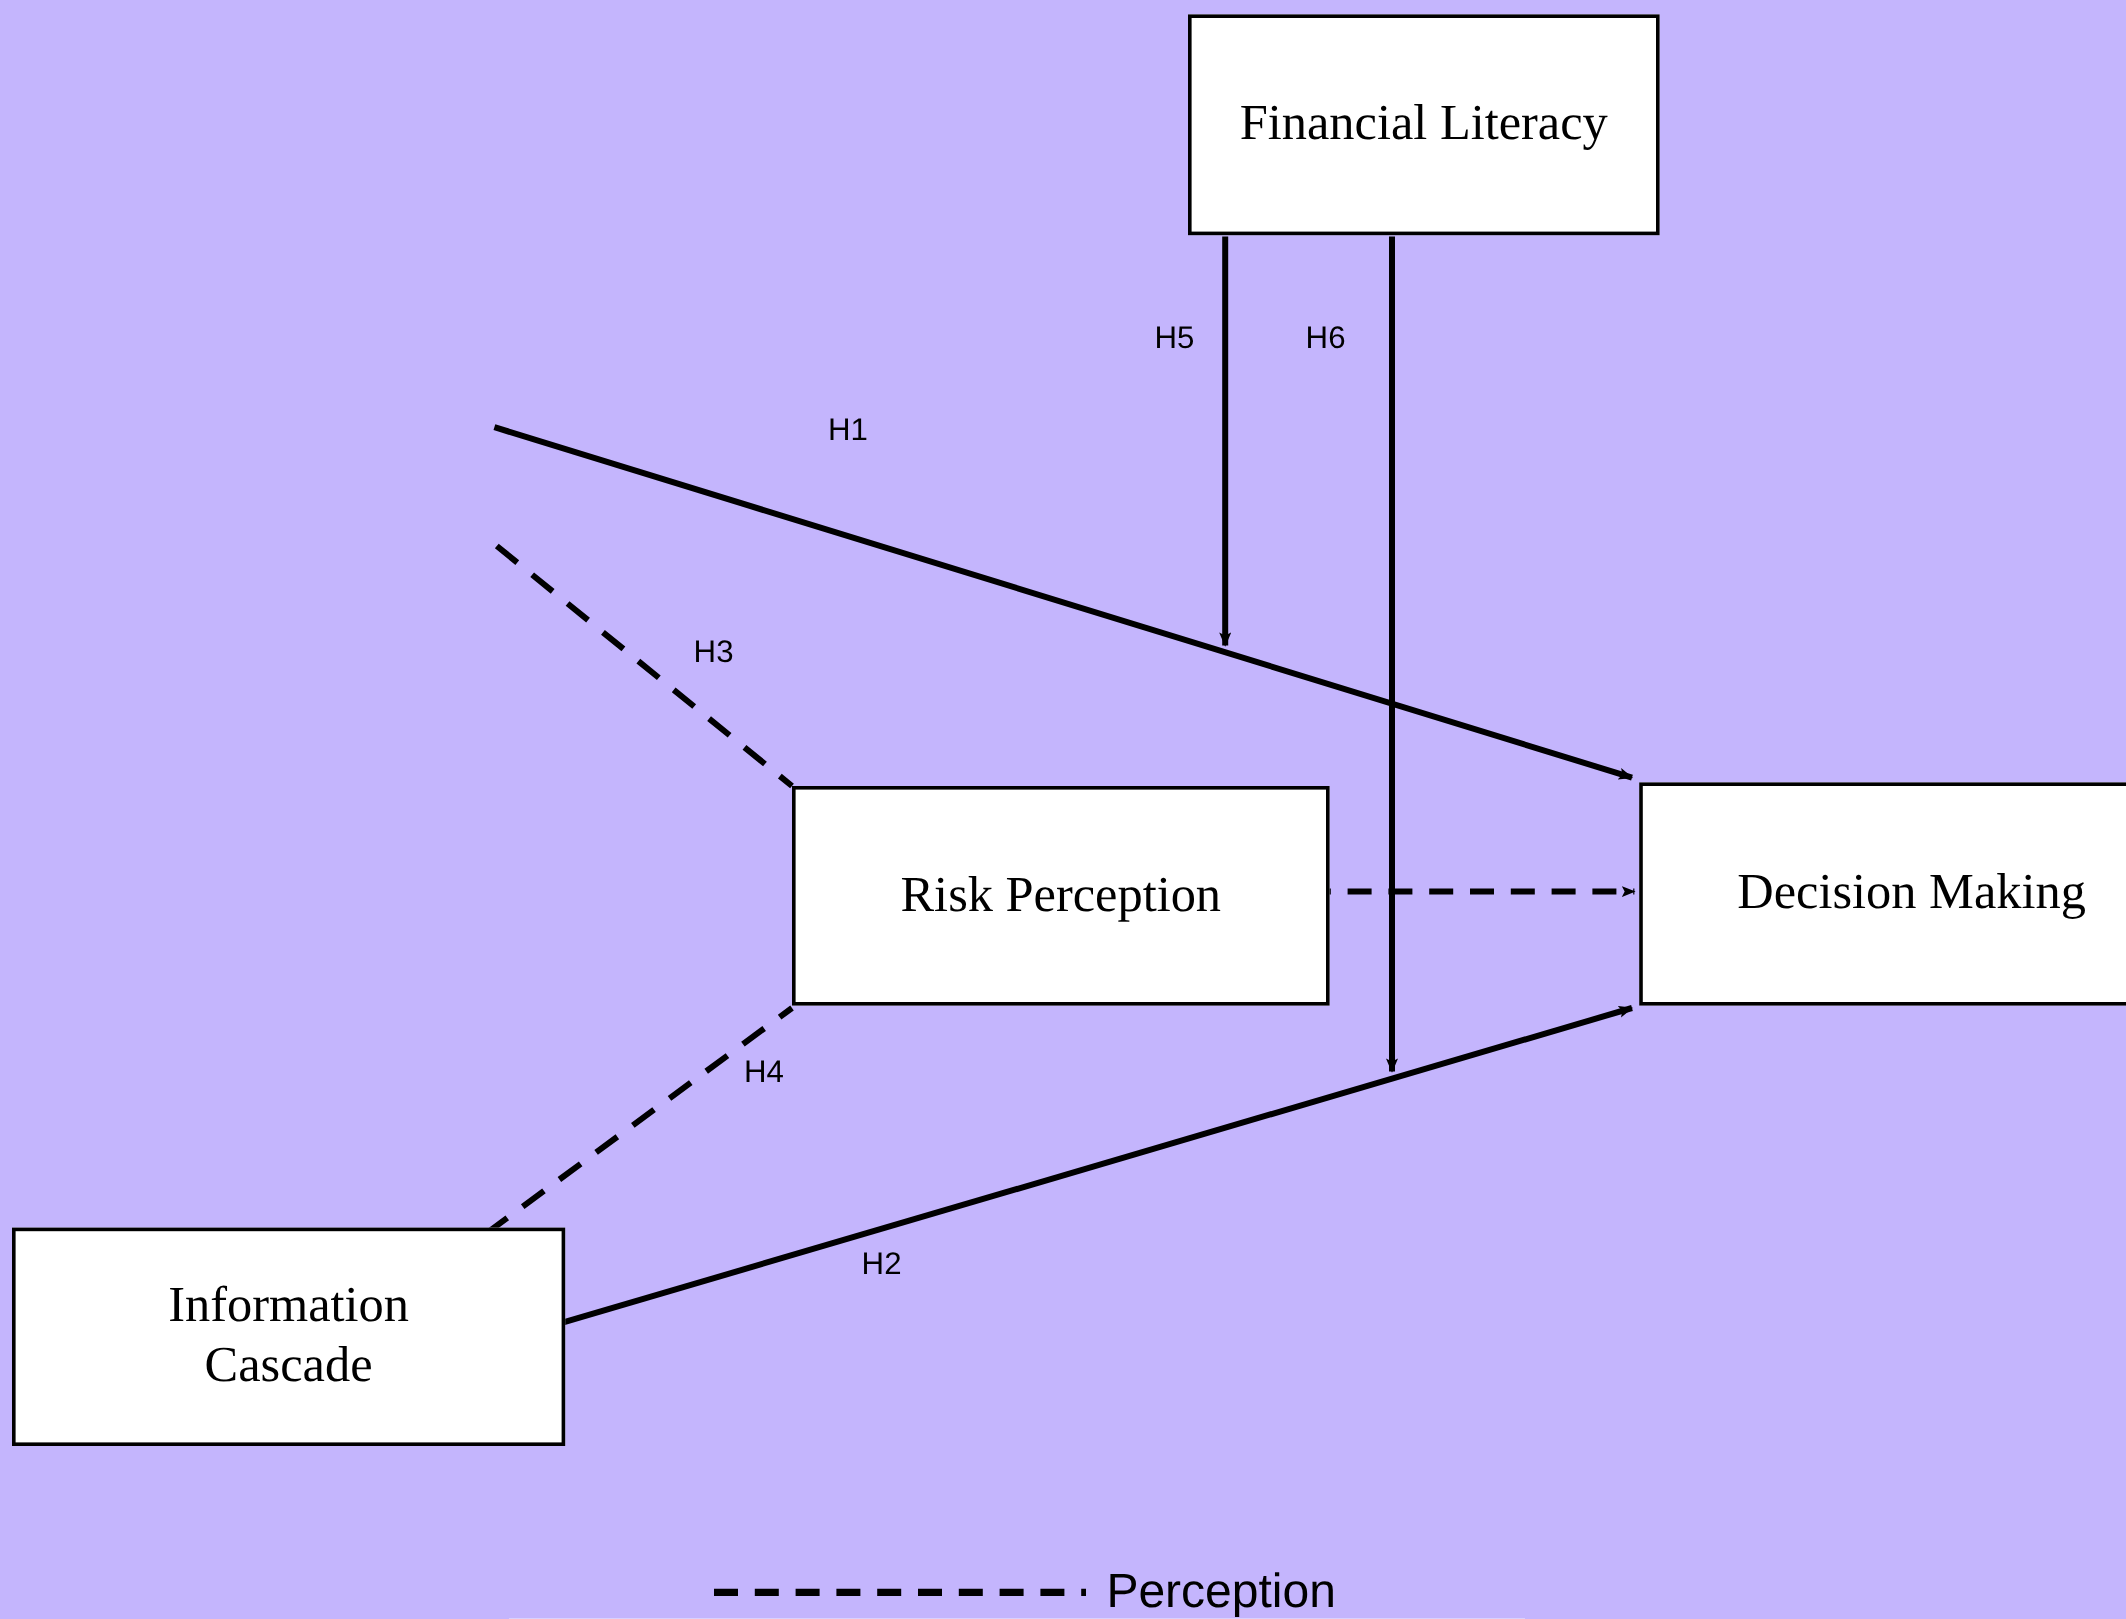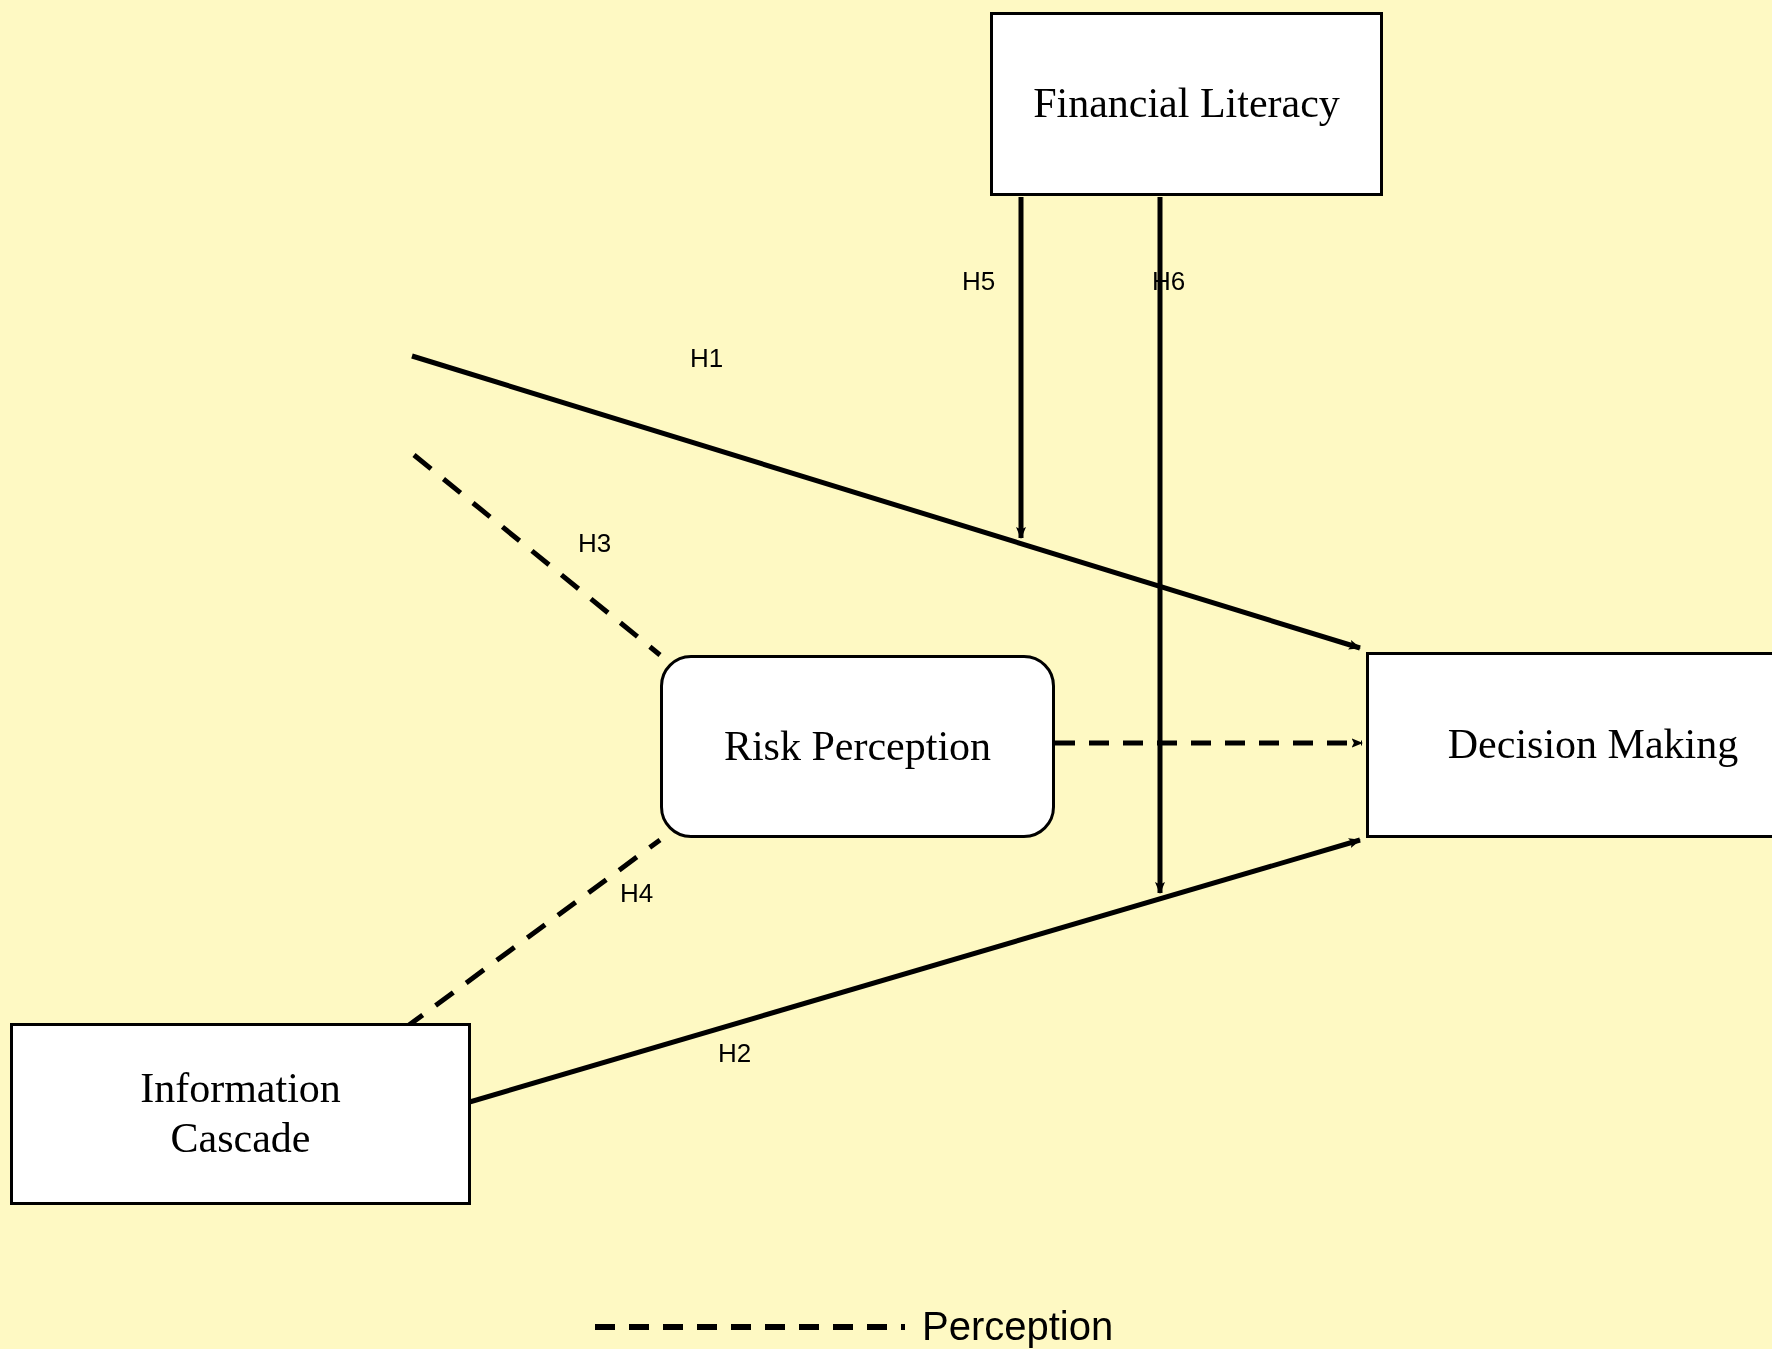--- a/index.html
+++ b/index.html
@@ -2,21 +2,21 @@
 <html><head>
 <meta charset="utf-8">
 <style>
   html,body{margin:0;padding:0;background:#ffffff;}
   body{
     width:1772px;height:1349px;
     font-family:"Liberation Serif", serif;
     color:#000000;
     overflow:hidden;
   }
-  #canvas{position:relative;width:1772px;height:1349px;background:#fef9c3;}
+  #canvas{position:relative;width:1772px;height:1349px;background:#c4b5fd;}
   svg#wires{position:absolute;left:0;top:0;width:1772px;height:1349px;}
   .node{
     position:absolute;
     box-sizing:border-box;
     border:3px solid #000000;
     background:#ffffff;
     display:flex;
     align-items:center;
     justify-content:center;
     text-align:center;
@@ -76,35 +76,35 @@
     <line x1="1160" y1="197" x2="1160" y2="893" stroke="#000000" stroke-width="5" marker-end="url(#arrowFilled)"></line>
 
     <line x1="595" y1="1327" x2="905" y2="1327" stroke="#000000" stroke-width="6" stroke-dasharray="20,14"></line>
   </svg>
 
   <div class="node" style="left:990px;top:12px;width:393px;height:184px;">
     <span>Financial Literacy</span>
   </div>
 
 
-  <div class="node" style="left:660px;top:655px;width:395px;height:183px;border-radius:31px;">
+  <div class="node" style="left:660px;top:655px;width:448px;height:183px;">
     <span>Risk Perception</span>
   </div>
 
   <div class="node" style="left:1366px;top:652px;width:421px;height:186px;padding-left:33px;">
     <span>Decision Making</span>
   </div>
 
   <div class="node" style="left:10px;top:1023px;width:461px;height:182px;">
     <span style="white-space:pre-line;">Information
 Cascade</span>
   </div>
 
   <div class="hyp-label" style="left:690px;top:345px;">H1</div>
   <div class="hyp-label" style="left:718px;top:1040px;">H2</div>
   <div class="hyp-label" style="left:578px;top:530px;">H3</div>
   <div class="hyp-label" style="left:620px;top:880px;">H4</div>
   <div class="hyp-label" style="left:962px;top:268px;">H5</div>
-  <div class="hyp-label" style="left:1152px;top:268px;">H6</div>
+  <div class="hyp-label" style="left:1088px;top:268px;">H6</div>
 
   <div class="legend-text" style="left:922px;top:1306px;">Perception</div>
 
 </div>
 
 </body></html>

